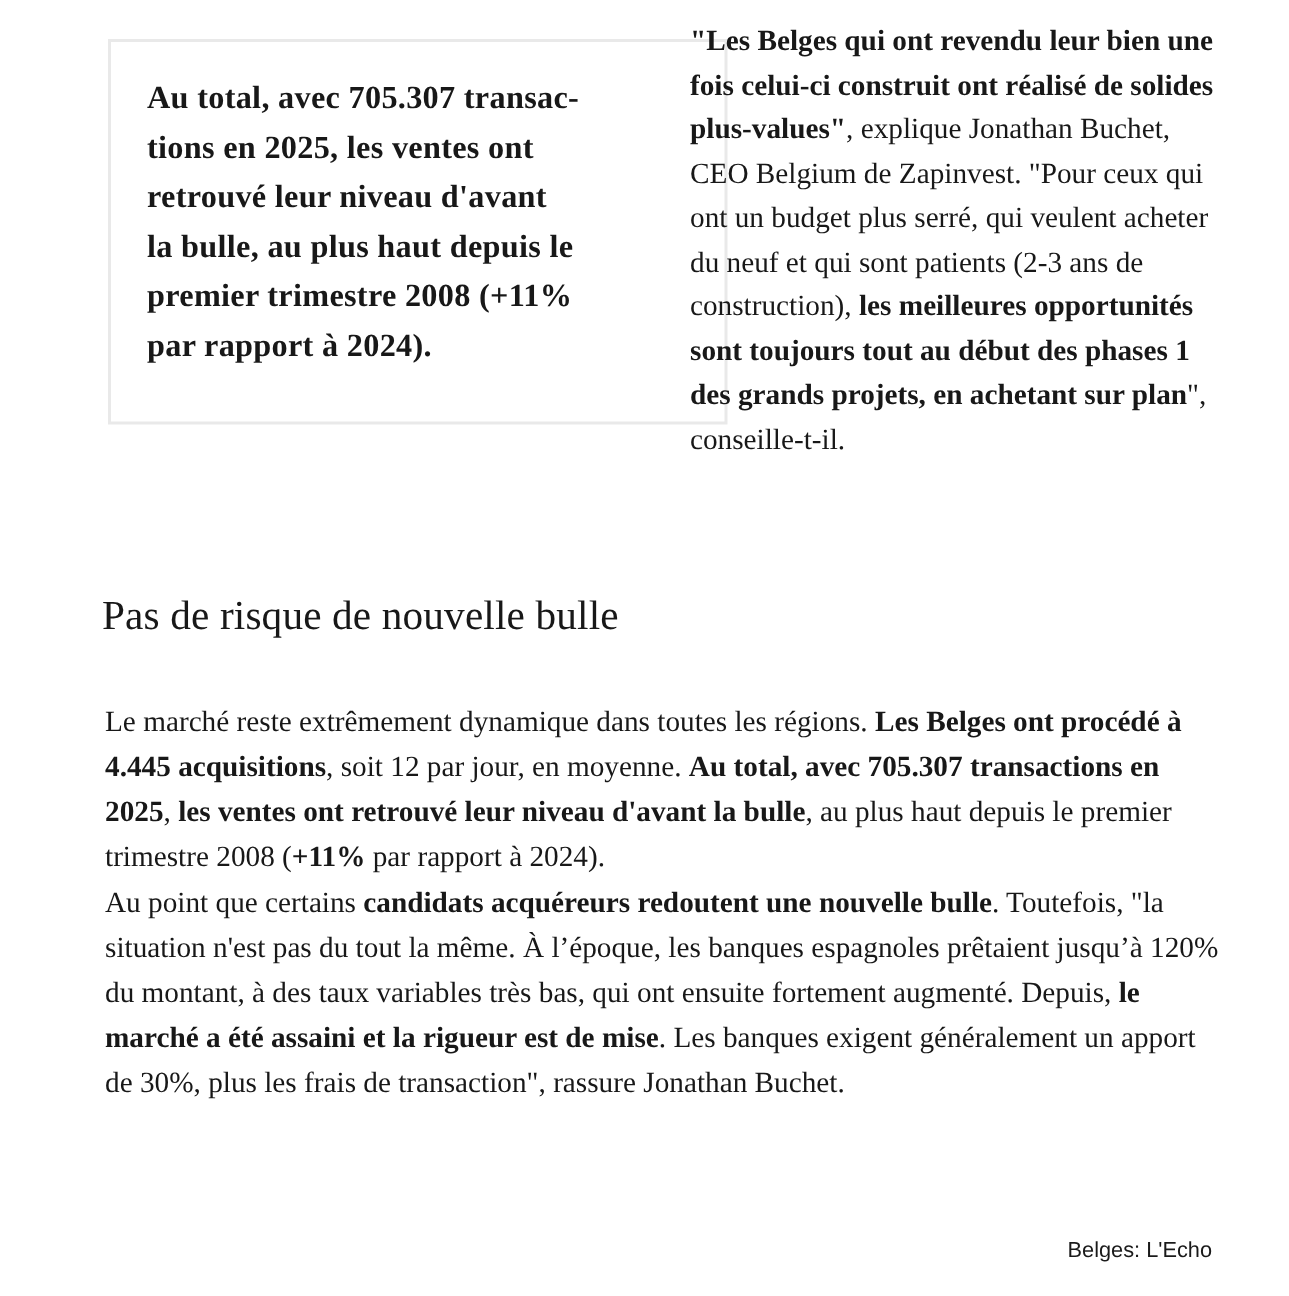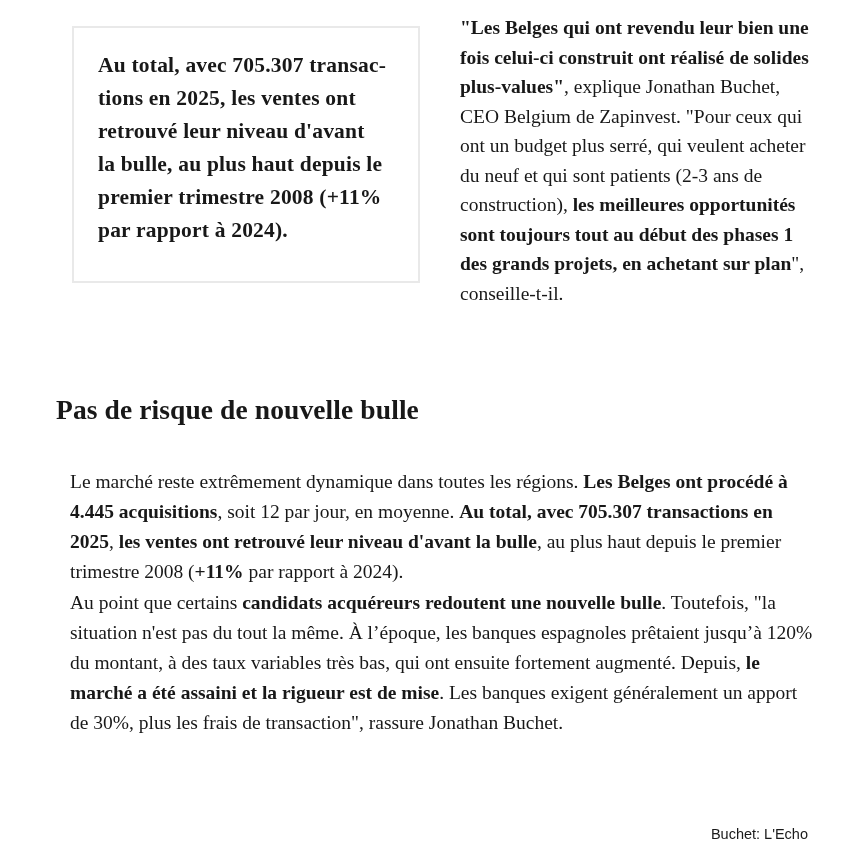--- a/index.html
+++ b/index.html
@@ -10,21 +10,21 @@
     background: #ffffff;
     color: #181818;
     font-family: "Liberation Serif", serif;
     overflow: hidden;
   }
 
   .quote-box {
     position: absolute;
     left: 72px;
     top: 26px;
-    width: 348px;
+    width: 413px;
     height: 257px;
     box-sizing: border-box;
     border: 2px solid #e9e9e9;
     background: #ffffff;
     padding: 21px 24px;
   }
   .quote-text {
     font-weight: bold;
     font-size: 21.5px;
     line-height: 33px;
@@ -36,24 +36,24 @@
     position: absolute;
     left: 460px;
     top: 13px;
     width: 352px;
     font-size: 19.5px;
     line-height: 29.5px;
   }
 
   .section-heading {
     position: absolute;
-    left: 56px;
+    left: 68px;
     top: 371px;
     font-size: 27.5px;
-    font-weight: bold;
+    font-weight: normal;
     letter-spacing: 0.1px;
   }
 
   .body-para {
     position: absolute;
     left: 70px;
     width: 750px;
     font-size: 19.5px;
     line-height: 30px;
   }
@@ -84,13 +84,13 @@
 </div>
 
 <div class="right-col"><span class="b">"Les Belges qui ont revendu leur bien une fois celui-ci construit ont réalisé de solides plus-values"</span>, explique Jonathan Buchet, CEO Belgium de Zapinvest. "Pour ceux qui ont un budget plus serré, qui veulent acheter du neuf et qui sont patients (2-3 ans de construction), <span class="b">les meilleures opportunités sont toujours tout au début des phases 1 des grands projets, en achetant sur plan</span>", conseille-t-il.</div>
 
 <h2 class="section-heading">Pas de risque de nouvelle bulle</h2>
 
 <p class="body-para p1">Le marché reste extrêmement dynamique dans toutes les régions. <span class="b">Les Belges ont procédé à 4.445 acquisitions</span>, soit 12 par jour, en moyenne. <span class="b">Au total, avec 705.307 transactions en 2025</span>, <span class="b">les ventes ont retrouvé leur niveau d'avant la bulle</span>, au plus haut depuis le premier trimestre 2008 (<span class="b">+11%</span> par rapport à 2024).</p>
 
 <p class="body-para p2">Au point que certains <span class="b">candidats acquéreurs redoutent une nouvelle bulle</span>. Toutefois, "la situation n'est pas du tout la même. À l’époque, les banques espagnoles prêtaient jusqu’à 120% du montant, à des taux variables très bas, qui ont ensuite fortement augmenté. Depuis, <span class="b">le marché a été assaini et la rigueur est de mise</span>. Les banques exigent généralement un apport de 30%, plus les frais de transaction", rassure Jonathan Buchet.</p>
 
-<div class="source-credit">Buchet: L'Echo</div>
+<div class="source-credit">Belges: L'Echo</div>
 
 </body></html>

